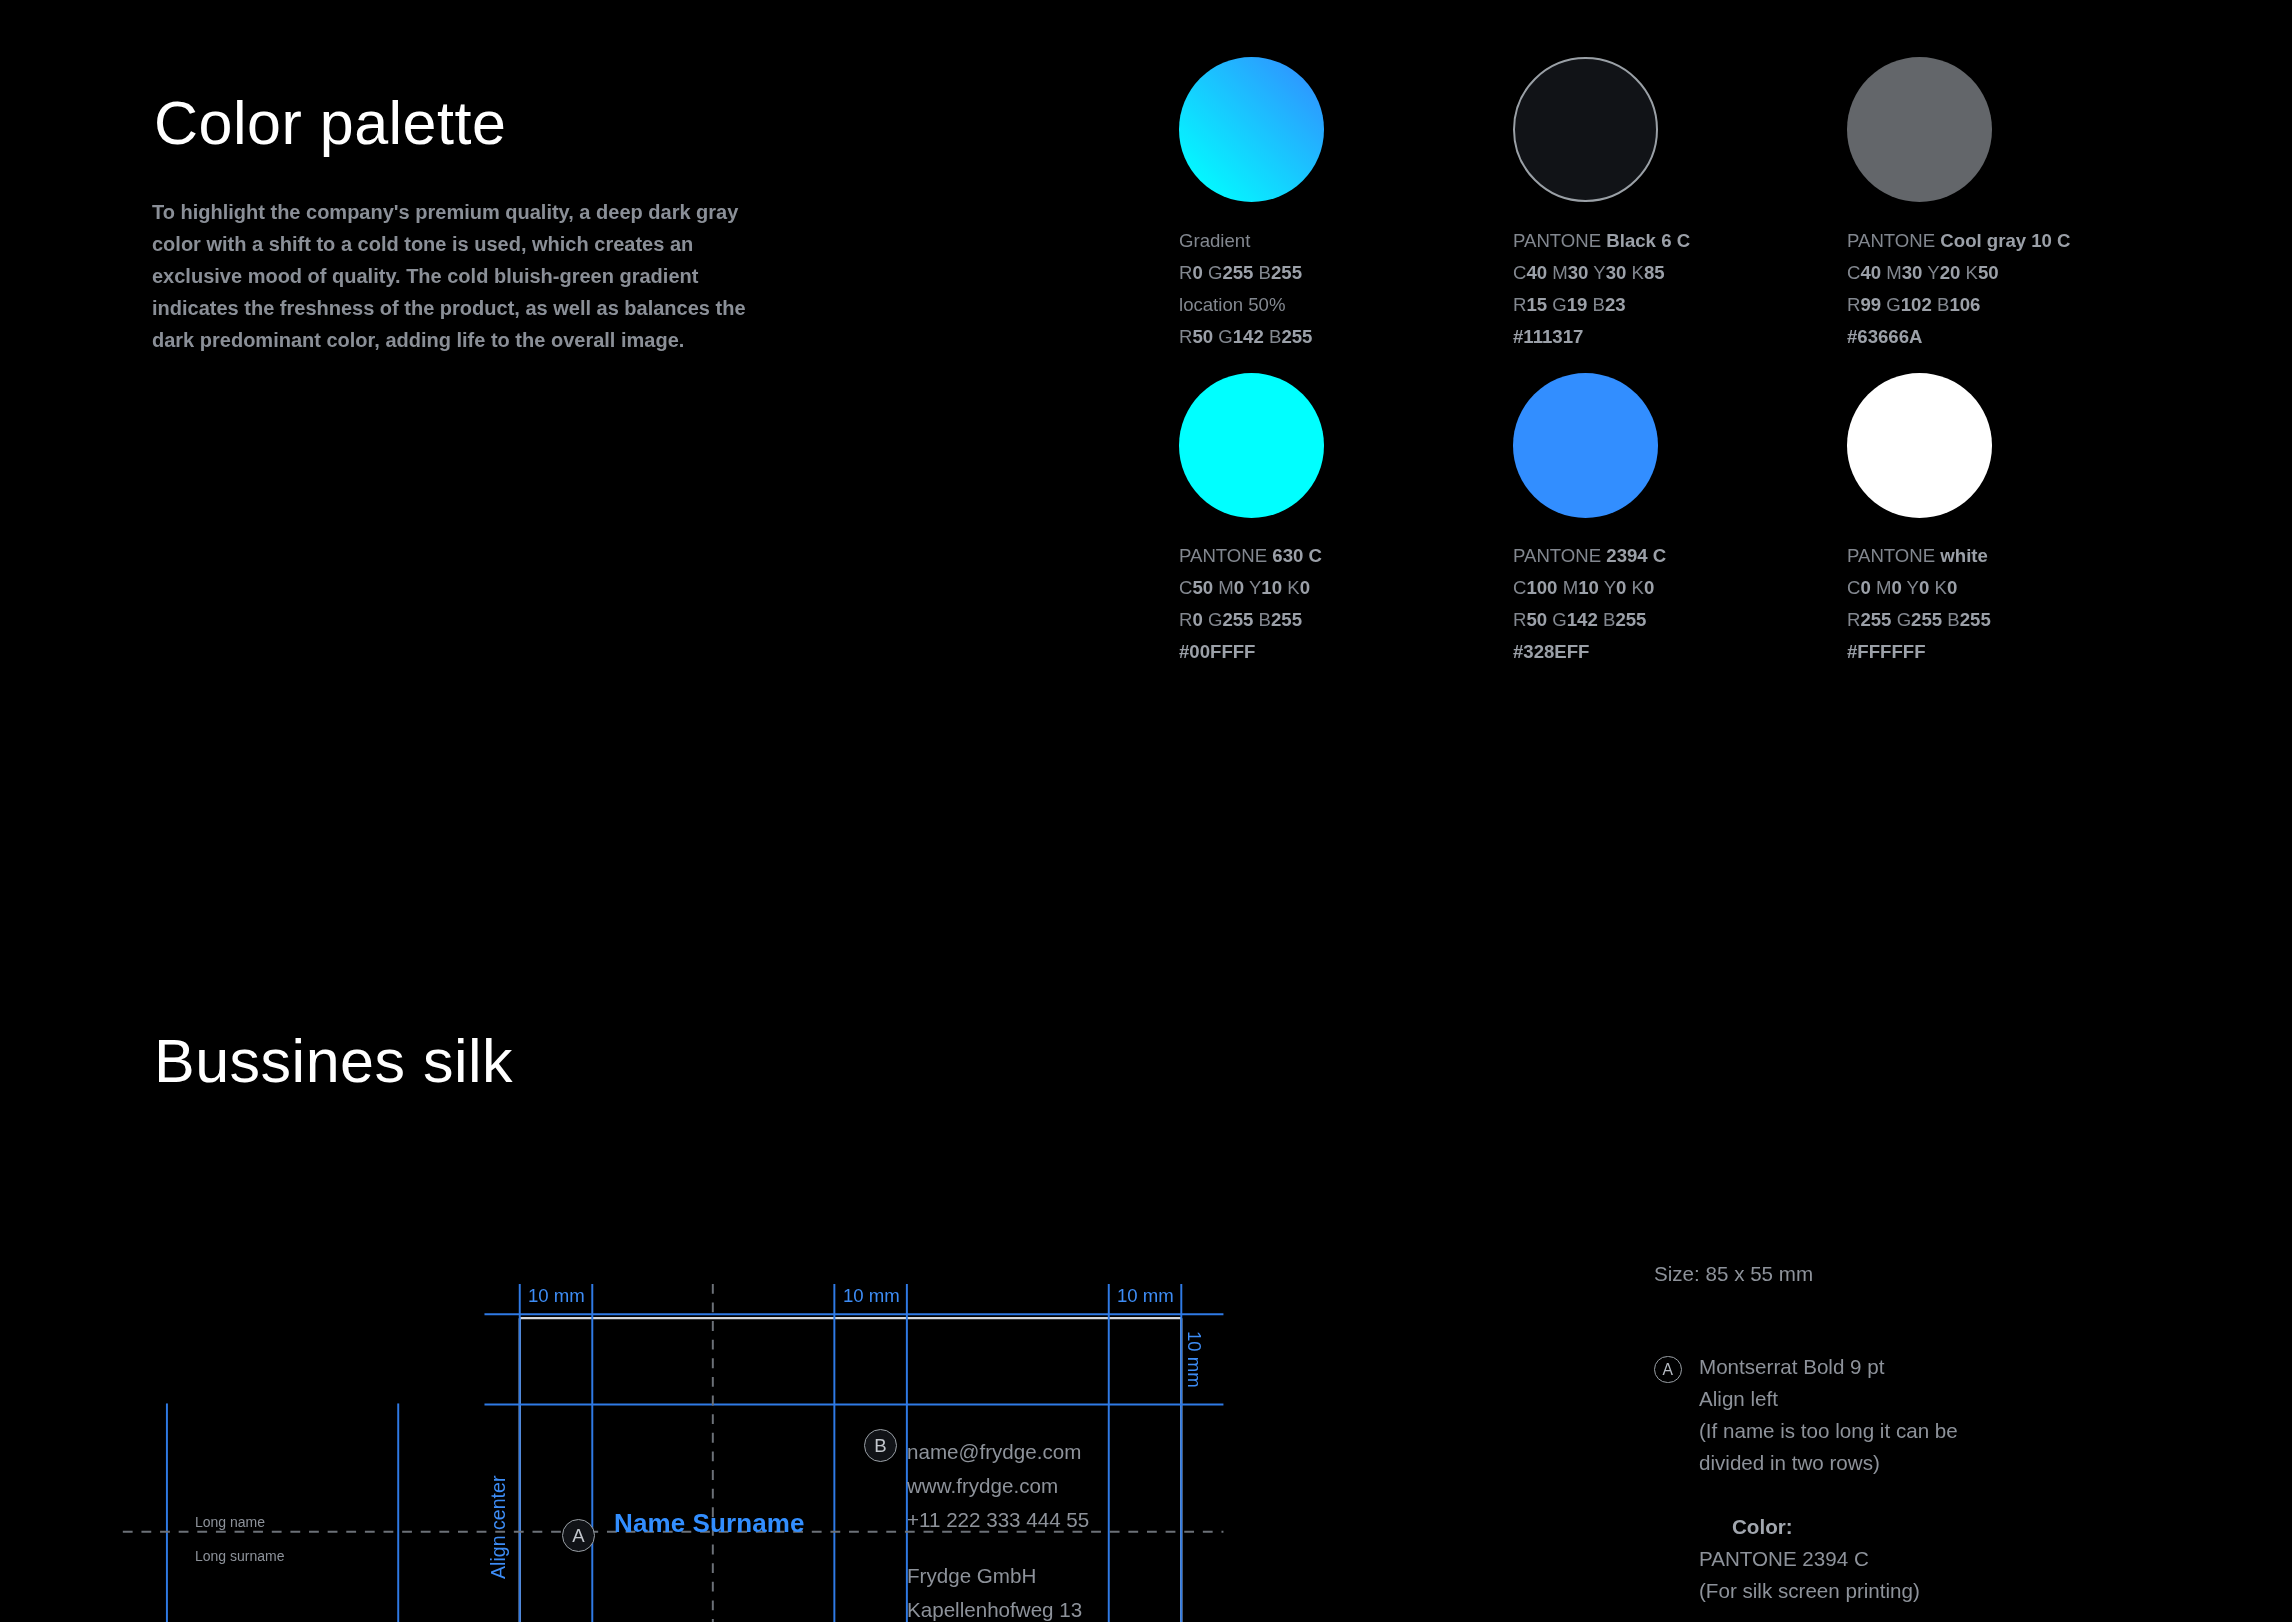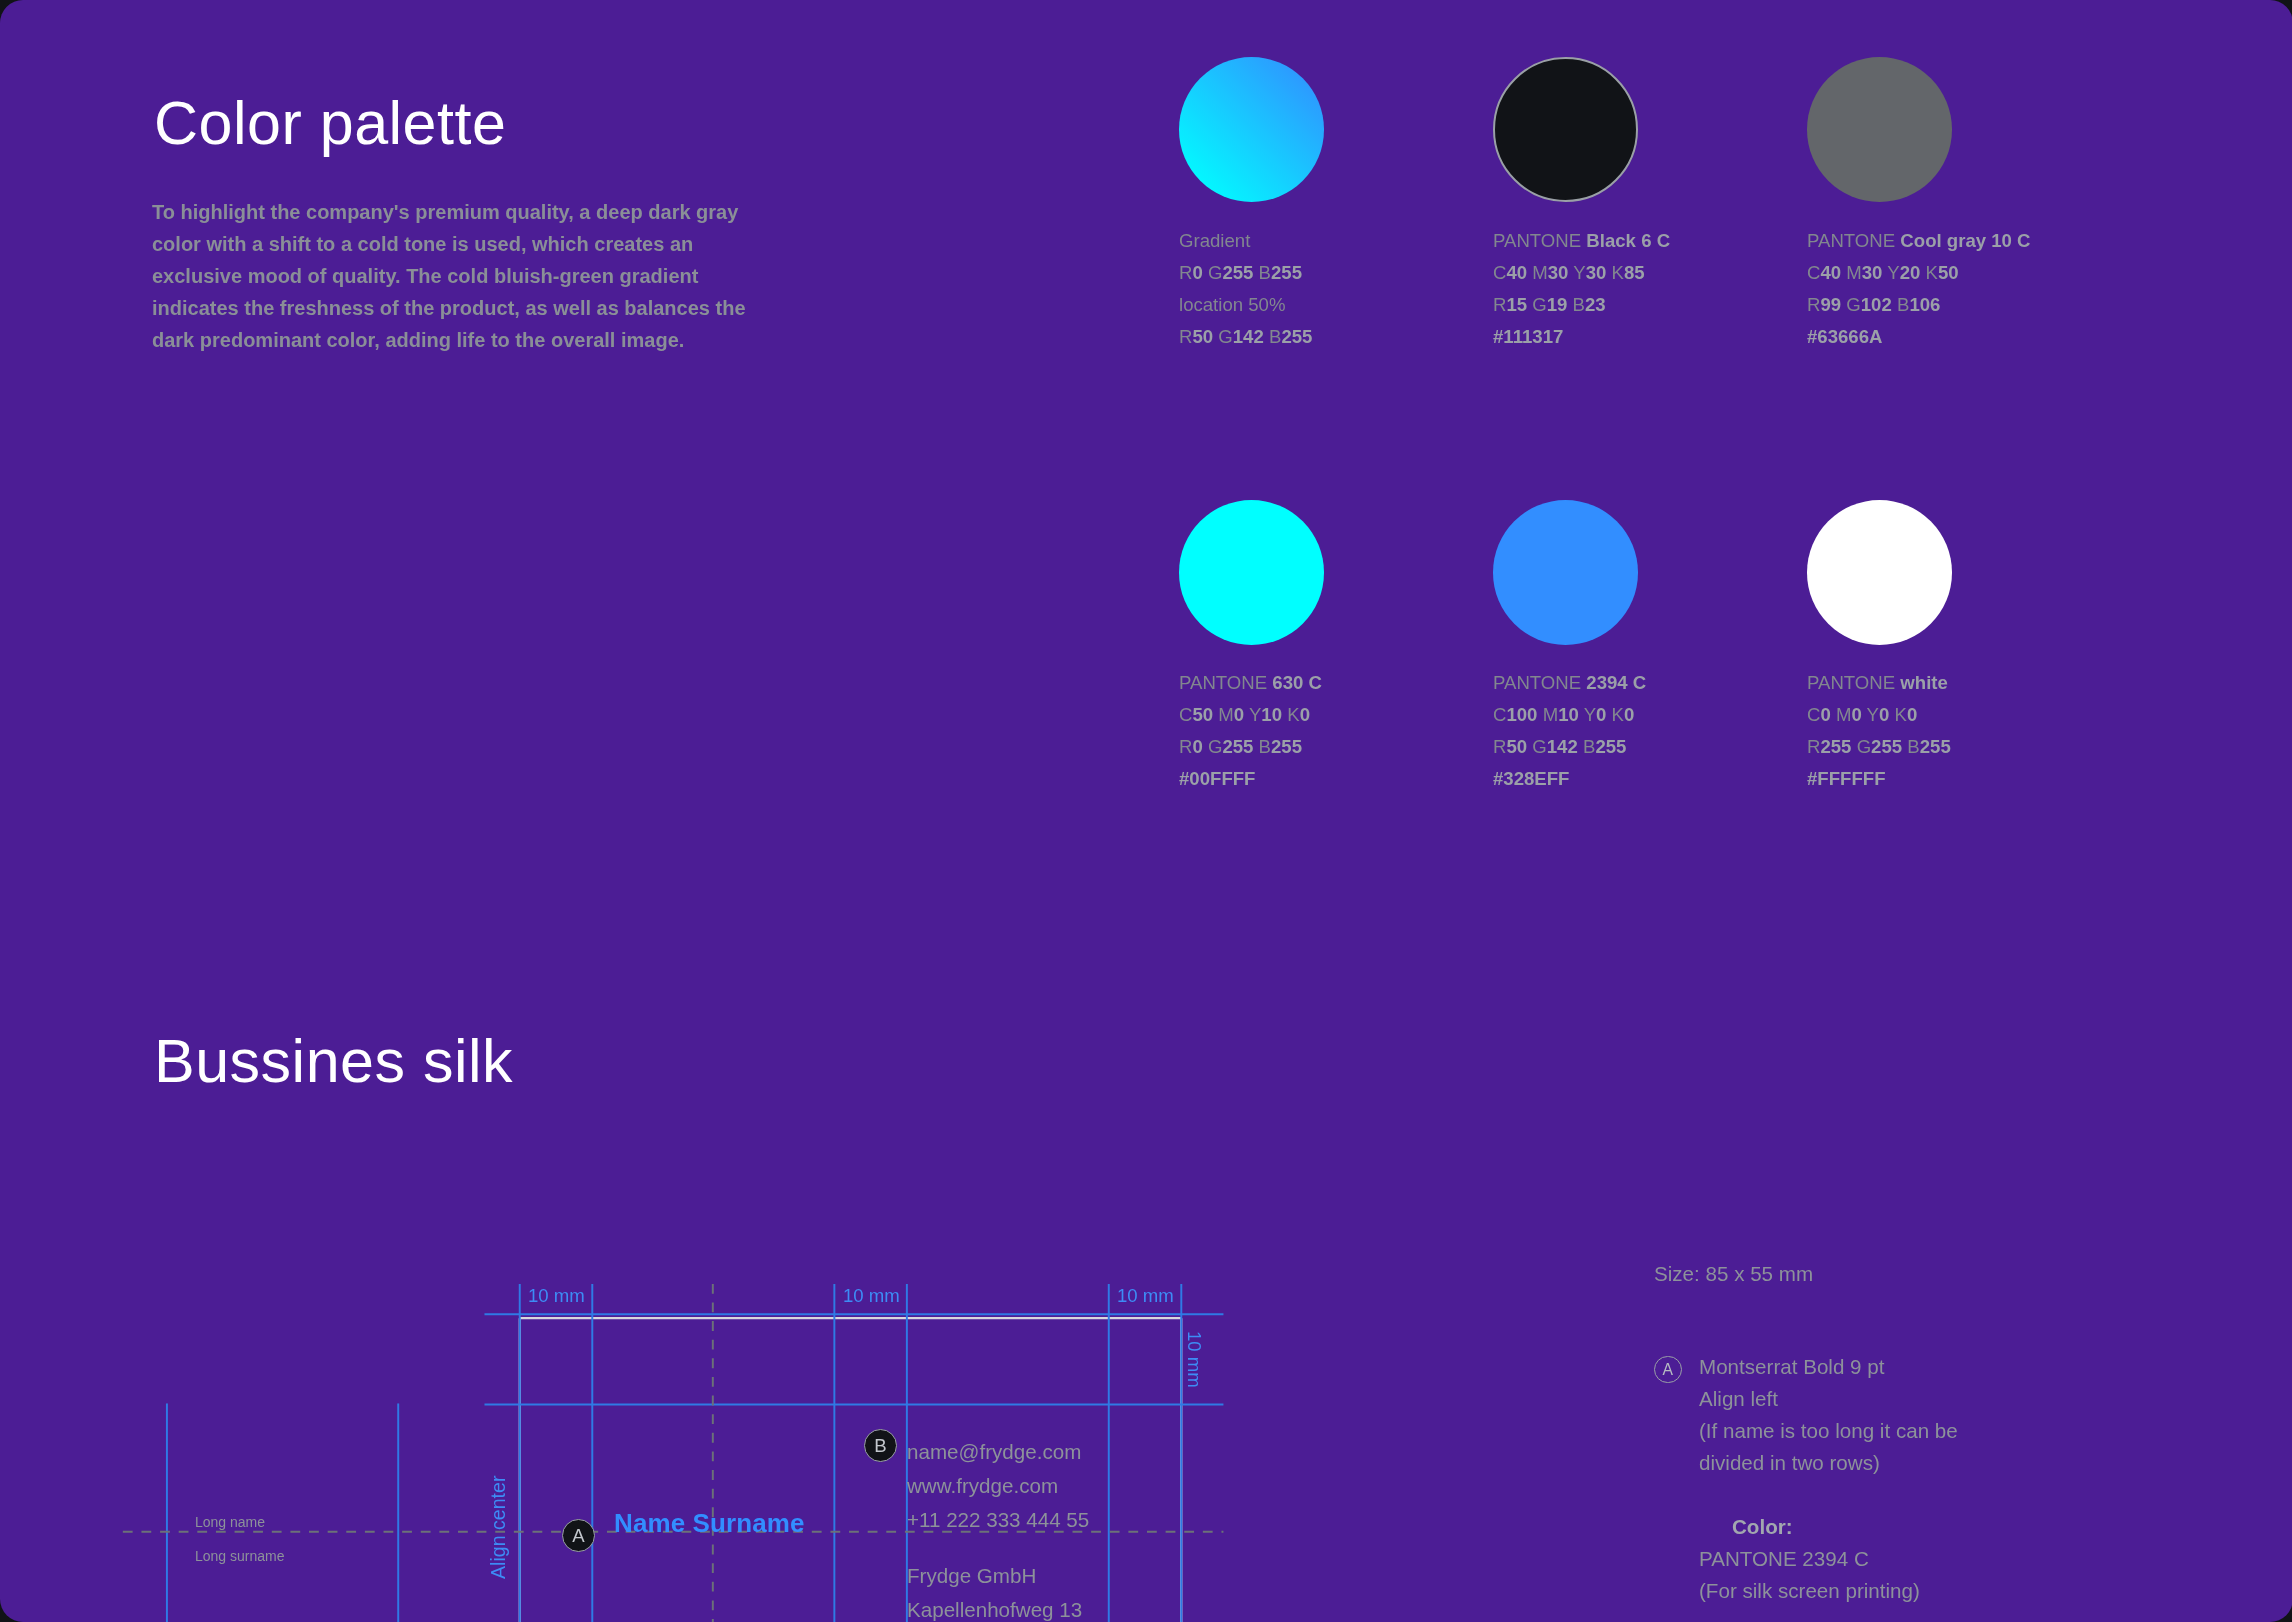--- a/index.html
+++ b/index.html
@@ -15,22 +15,21 @@
     position: relative;
     font-family: "Liberation Sans", "DejaVu Sans", sans-serif;
     color: #e8eaed;
     -webkit-font-smoothing: antialiased;
   }
 
   
   .page {
     position: absolute;
     inset: 0;
-    background: #4c1d95;
-    border-radius: 23px;
+    background: #000000;
   }
 
   
   .section-title {
     position: absolute;
     font-size: 61px;
     font-weight: 300;
     letter-spacing: 0.5px;
     color: #ffffff;
     white-space: nowrap;
@@ -52,20 +51,21 @@
   
   .swatch-grid {
     position: absolute;
     left: 1179px;
     top: 57px;
     width: 990px;
     display: grid;
     grid-template-columns: repeat(3, 314px);
     grid-column-gap: 0px;
     grid-row-gap: 147px;
+    gap: 20px;
   }
   .swatch { position: relative; width: 314px; }
   .swatch-dot {
     width: 145px;
     height: 145px;
     border-radius: 50%;
     box-sizing: border-box;
   }
   .swatch-dot.gradient {
     background: linear-gradient(45deg, #00ffff 8%, #328eff 95%);

